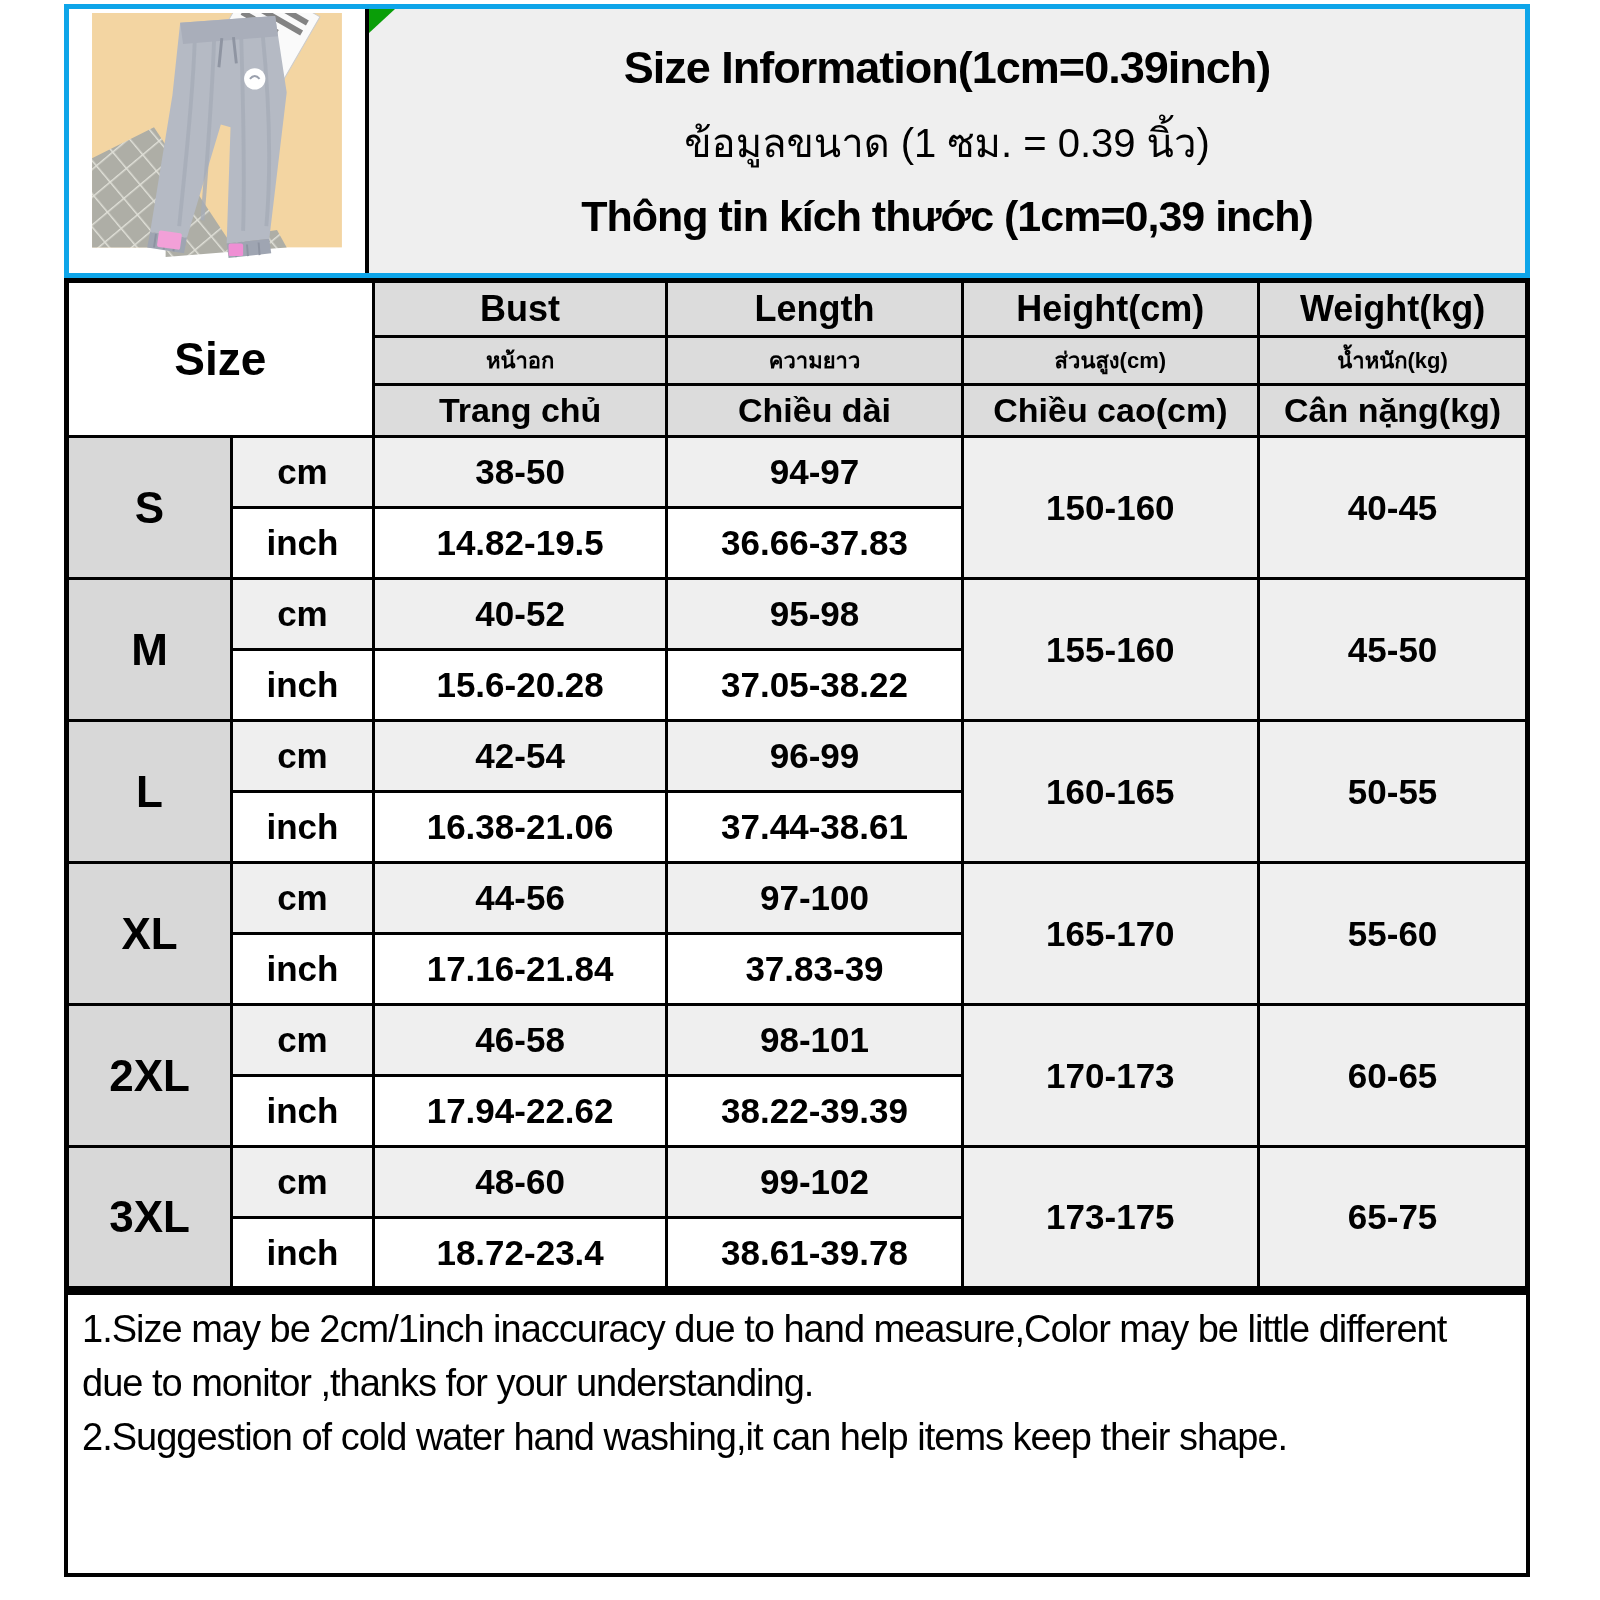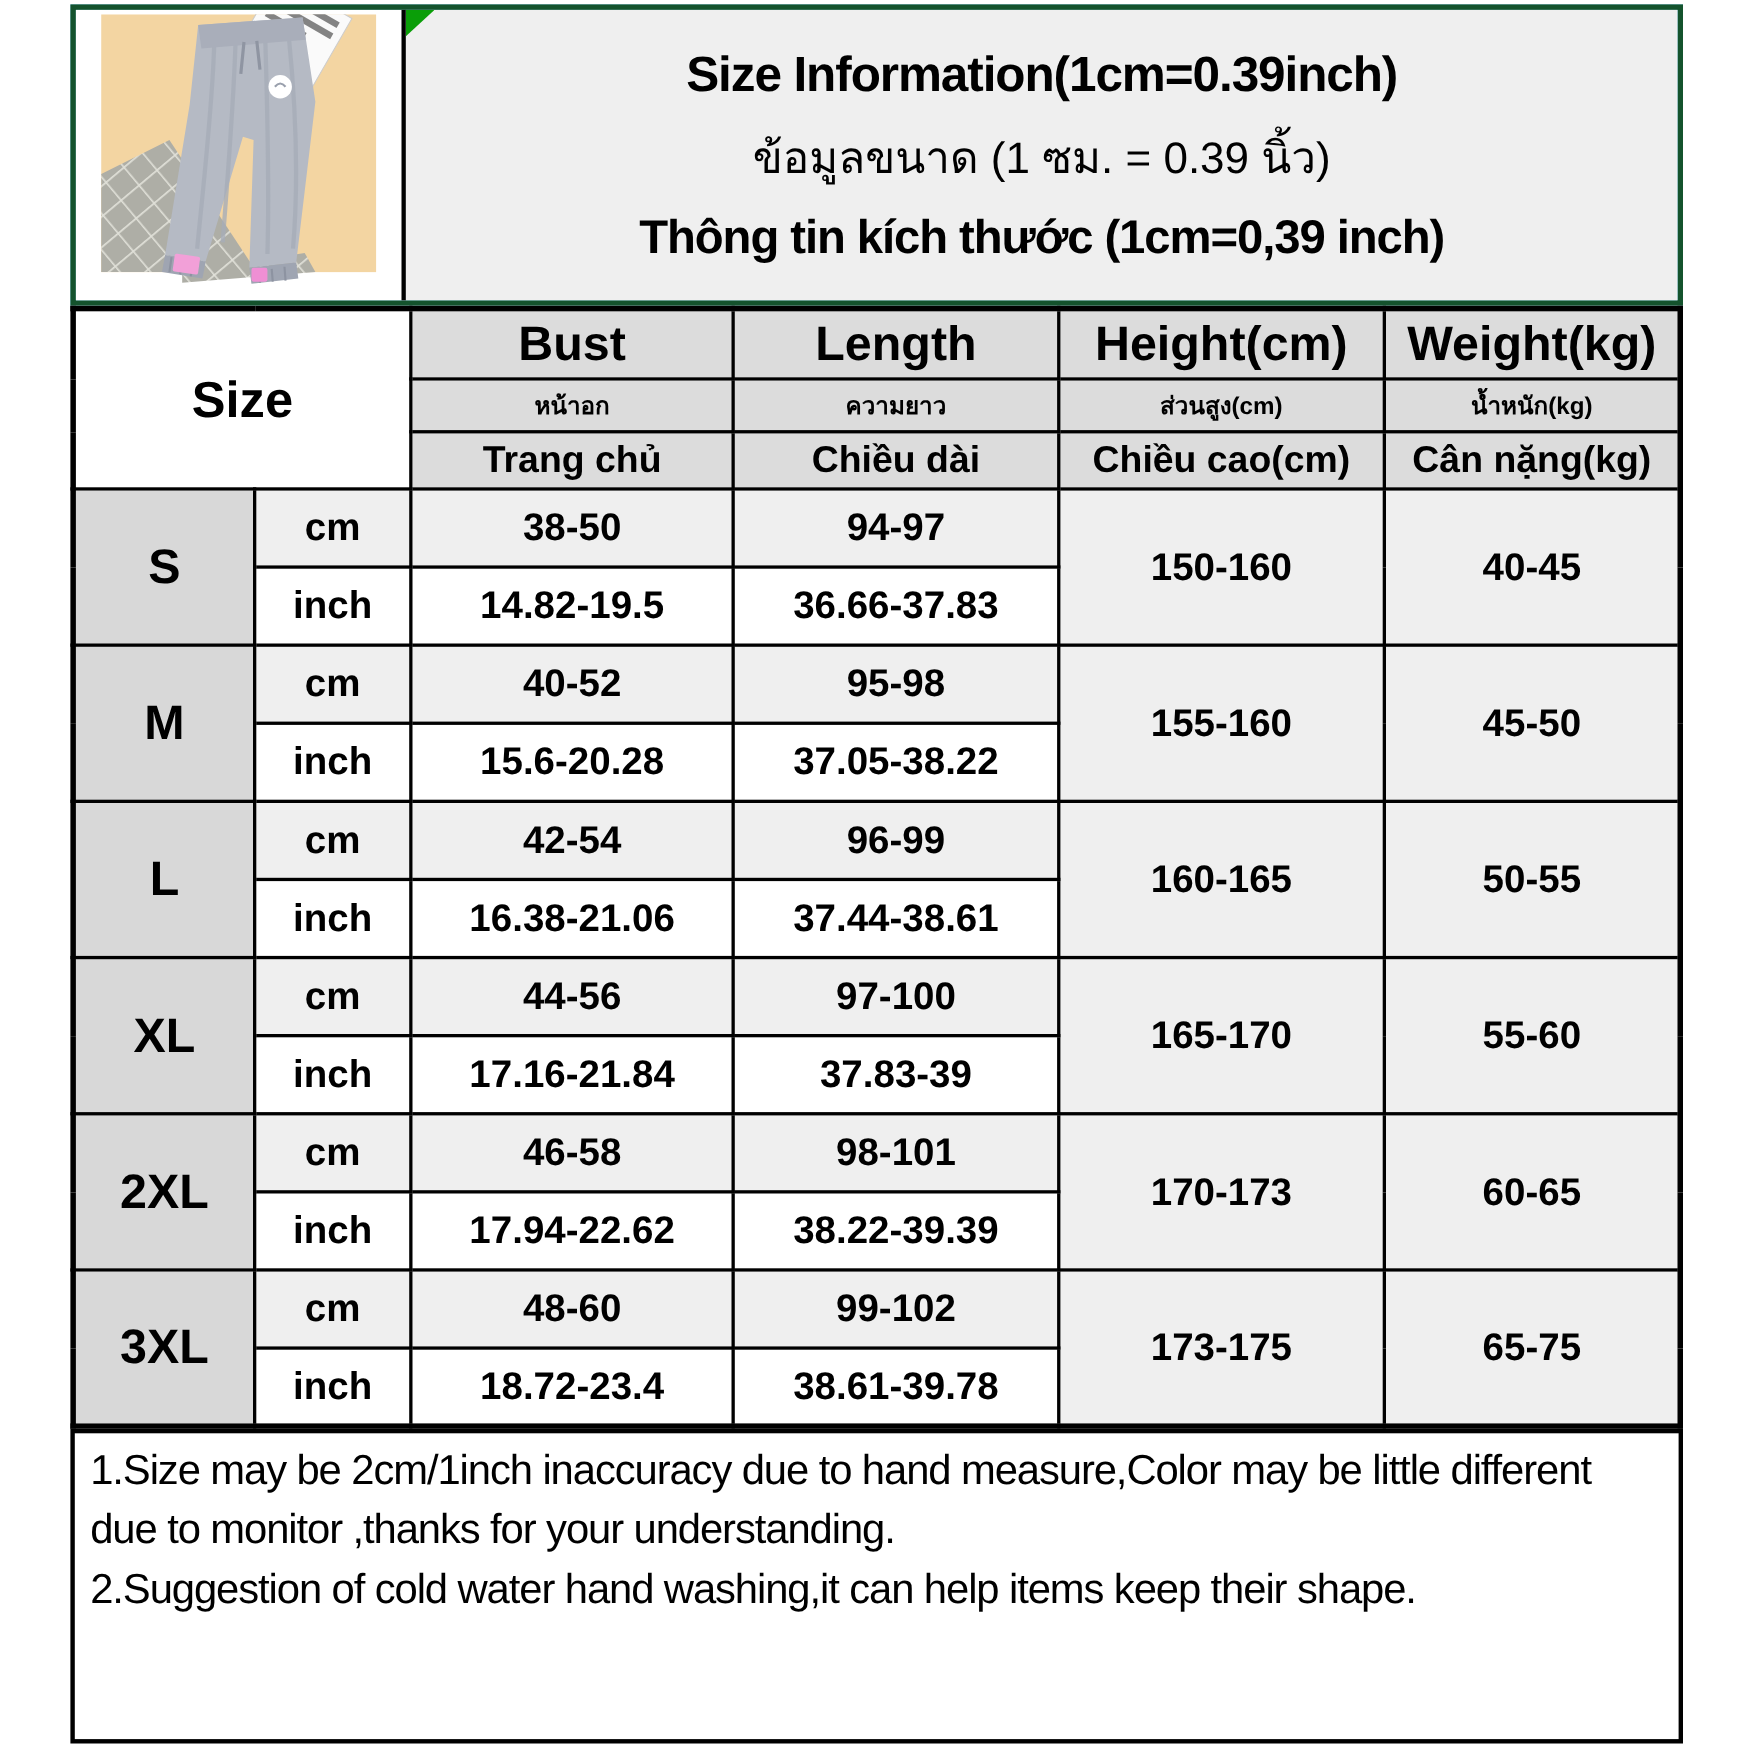--- a/index.html
+++ b/index.html
@@ -6,21 +6,21 @@
   html,body { background:#ffffff; }
   body {
     width:1600px; height:1600px;
     font-family:"Liberation Sans","DejaVu Sans",sans-serif;
     color:#000;
   }
   #canvas { position:relative; width:1600px; height:1600px; background:#fff; overflow:hidden; }
   .content { position:absolute; left:64px; top:4px; width:1466px; }
 
   
-  .top-section { display:flex; height:274px; border:5px solid #14532d; background:#7dd3fc; }
+  .top-section { display:flex; height:274px; border:5px solid #0ea5e9; background:#f97316; }
   .photo-box { flex:0 0 300px; width:300px; border-right:4px solid #000; background:#fff; padding:4px 8px 14px 6px; }
   .photo-box svg { width:100%; height:100%; display:block; }
   .title-box {
     flex:1; background:#efefef; position:relative;
     display:flex; flex-direction:column; justify-content:center; align-items:center;
     gap:17px; padding:0 20px;
   }
   .corner-marker {
     position:absolute; top:0; left:0; width:26px; height:24px;
     background:#0a9e08; clip-path:polygon(0 0,100% 0,0 100%);
@@ -36,21 +36,21 @@
   }
   td {
     border:3px solid #000; text-align:center; vertical-align:middle;
     font-weight:bold; padding:5px; background-clip:content-box;
     overflow:hidden;
   }
   tr.h-row { height:41px; }
   tr.d-row { height:71px; }
   .size-head { font-size:46px; background:#fff; }
   .hc { background:#dcdcdc; }
-  .hc-en { font-size:44px; }
+  .hc-en { font-size:36px; }
   .hc-th { font-size:22px; }
   .hc-vi { font-size:34px; }
   .size-cell { font-size:44px; background:#d8d8d8; }
   .unit-cell { font-size:35px; }
   .val { font-size:35px; }
   .bg-light { background:#efefef; }
 
   
   .attention-box {
     border:4px solid #000; background:#fff;

